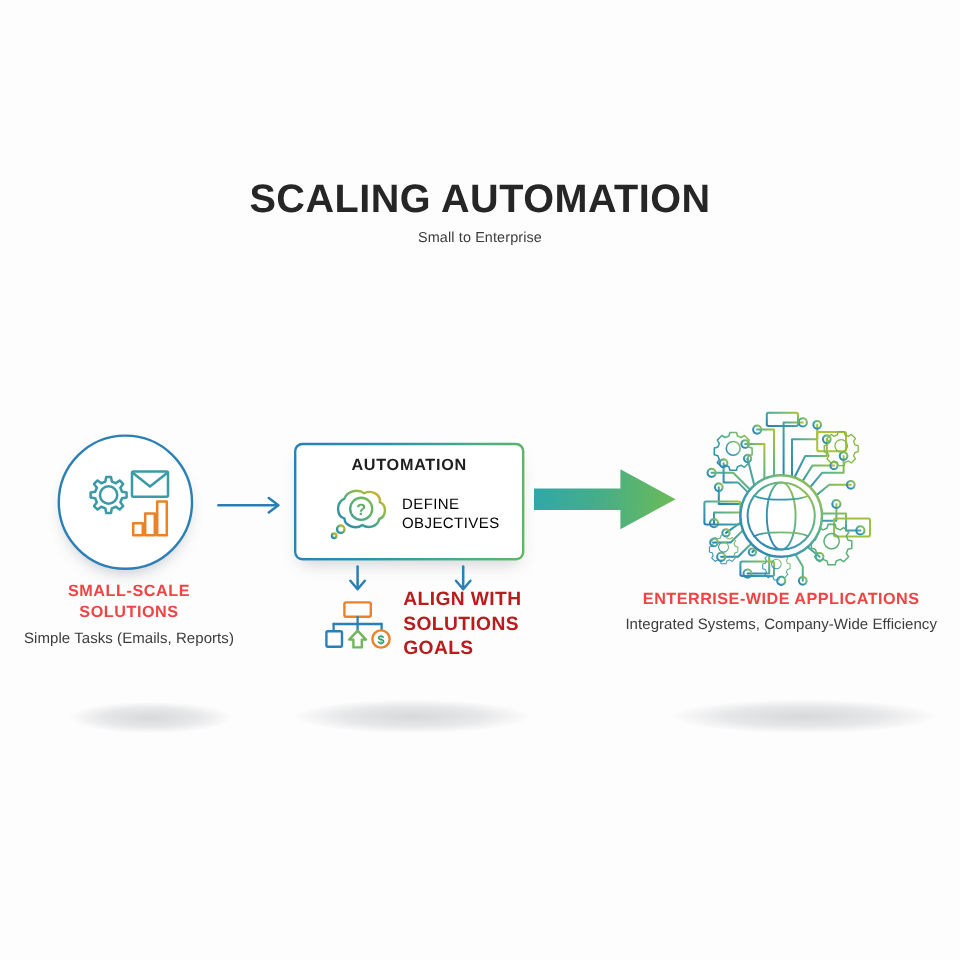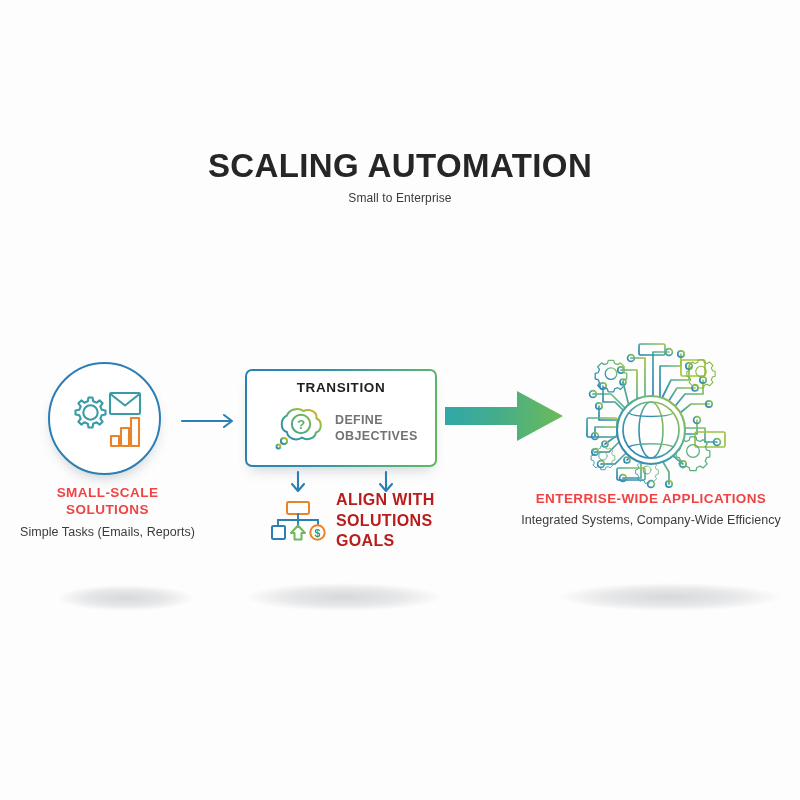--- a/index.html
+++ b/index.html
@@ -159,24 +159,24 @@
     align-items: center;
     gap: 8px;
   }
   .mid-bubble-wrap {
     width: 56px;
     height: 48px;
     flex: 0 0 auto;
   }
   .mid-objective {
     font-size: 12.5px;
-    font-weight: bold;
+    font-weight: normal;
     line-height: 1.3;
     letter-spacing: 0.35px;
-    color: #737373;
+    color: #000000;
   }
 
   
   .down-arrows {
     position: absolute;
     left: 282px;
     top: 470px;
     width: 130px;
     height: 28px;
   }
@@ -284,21 +284,21 @@
     <svg viewBox="0 0 62 26" width="62" height="26">
       <path d="M2 13 H50" stroke="#2a7fb4" stroke-width="2.1" fill="none" stroke-linecap="round"></path>
       <path d="M44 7 L52 13 L44 19" stroke="#2a7fb4" stroke-width="2.1" fill="none" stroke-linecap="round" stroke-linejoin="round"></path>
     </svg>
   </div>
 
   <div class="node-mid">
     <div class="mid-box">
       <div class="mid-box-inner"></div>
     </div>
-    <div class="mid-title">TRANSITION</div>
+    <div class="mid-title">AUTOMATION</div>
     <div class="mid-row">
       <div class="mid-bubble-wrap">
         <svg viewBox="0 0 56 48" width="56" height="48">
           <defs>
             <linearGradient id="bubbleGrad" x1="0" y1="1" x2="1" y2="0">
               <stop offset="0%" stop-color="#2a7fb4"></stop>
               <stop offset="40%" stop-color="#3fa58e"></stop>
               <stop offset="70%" stop-color="#8dbd47"></stop>
               <stop offset="100%" stop-color="#efa72c"></stop>
             </linearGradient>

